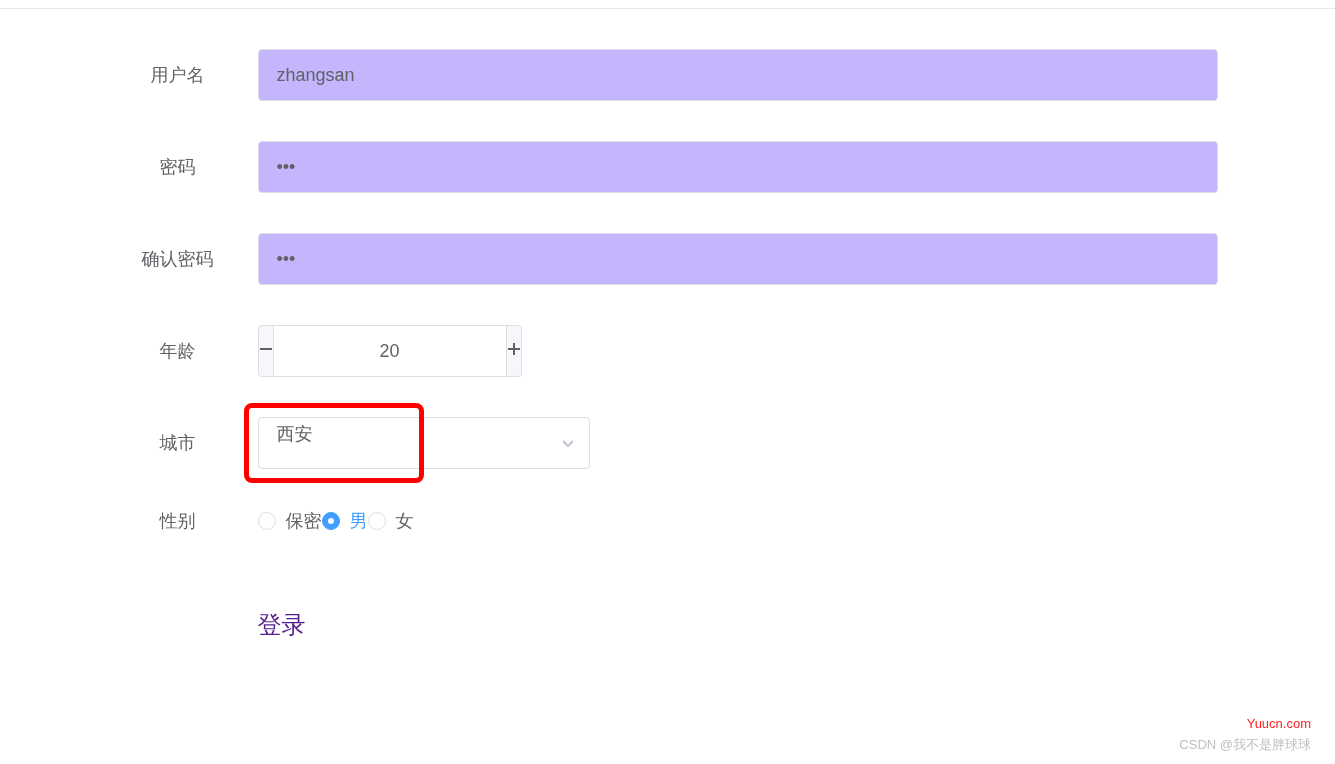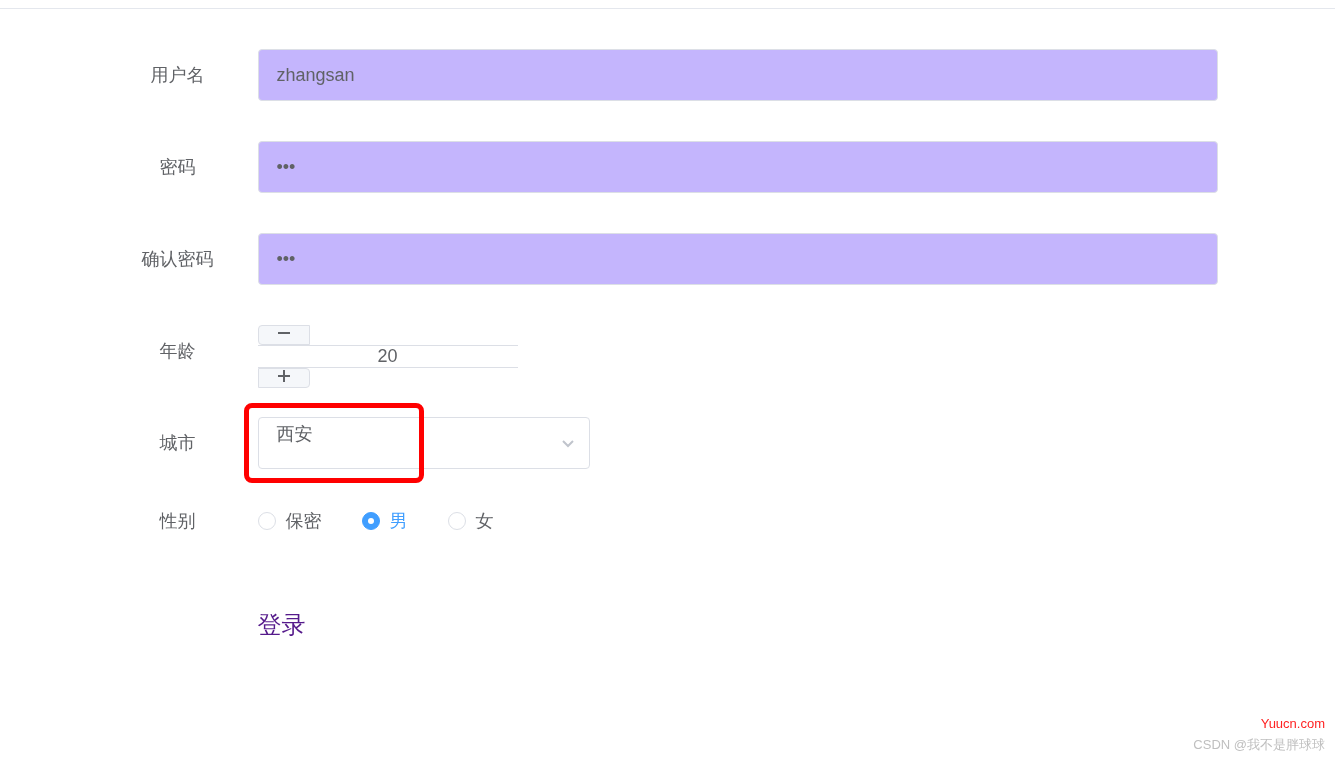--- a/index.html
+++ b/index.html
@@ -42,21 +42,20 @@
       color: #606266;
       outline: none;
       background: #c4b5fd;
     }
     .input::placeholder { color: #c0c4cc; }
     .stepper {
       display: flex;
       align-items: stretch;
       height: 52px;
       width: 260px;
-      flex-direction: column;
     }
     .stepper-btn {
       width: 52px;
       background: #f5f7fa;
       border: 1px solid #dcdfe6;
       display: flex;
       align-items: center;
       justify-content: center;
       cursor: pointer;
     }
@@ -105,21 +104,20 @@
       border: 5px solid #ff0000;
       border-radius: 8px;
       pointer-events: none;
       left: -14px;
       top: -14px;
       width: 180px;
       height: 80px;
     }
     .radio-group {
       display: flex;
-      gap: 40px;
     }
     .radio-item {
       display: flex;
       align-items: center;
       gap: 10px;
       cursor: pointer;
     }
     .radio-circle {
       width: 18px;
       height: 18px;
@@ -155,21 +153,21 @@
     .link {
       color: #551a8b;
       font-size: 24px;
       cursor: pointer;
       display: inline-block;
       margin-top: 18px;
     }
     .watermark {
       position: fixed;
       bottom: 8px;
-      right: 10px;
+      right: 24px;
       text-align: right;
       font-size: 13px;
       line-height: 1.6;
     }
     .watermark .w1 { color: #ff2222; }
     .watermark .w2 { color: #bfbfbf; }
   </style>
 </head>
 <body>
 

